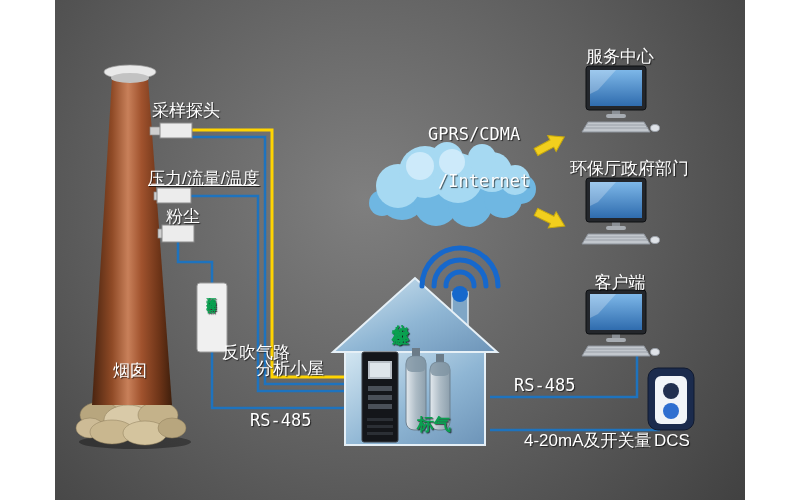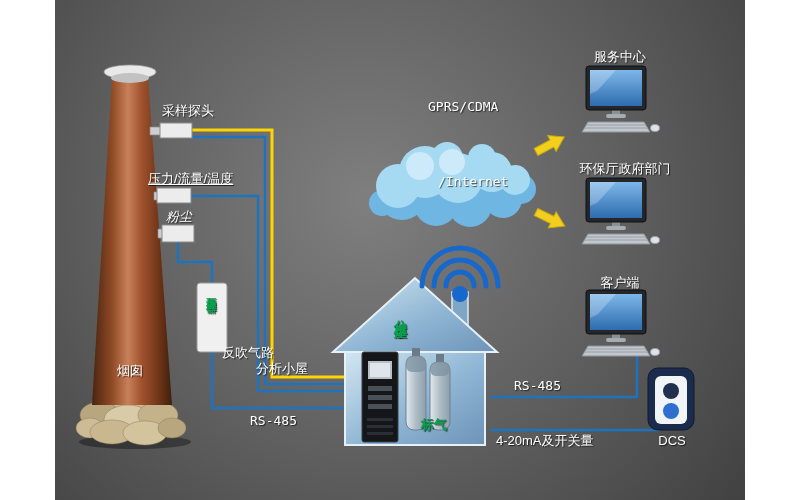--- a/index.html
+++ b/index.html
@@ -1,21 +1,21 @@
 <!DOCTYPE html>
 <html><head>
 <meta charset="utf-8">
 <style>
   html,body{margin:0;padding:0;background:#ffffff;}
   #stage{position:relative;width:800px;height:500px;margin:0 auto;background:#ffffff;overflow:hidden;
          font-family:"Liberation Sans",sans-serif;}
   #canvas-bg{position:absolute;left:55px;top:0;width:690px;height:500px;
          background:radial-gradient(circle at 45% 40%, #7f7f7f 0%, #5e5e5e 55%, #414141 100%);}
   #gfx{position:absolute;left:0;top:0;pointer-events:none;}
-  .lbl{position:absolute;color:#ffffff;font-size:13px;line-height:13px;white-space:nowrap;
+  .lbl{position:absolute;color:#ffffff;font-size:17px;line-height:13px;white-space:nowrap;
        text-shadow:1px 1px 1px rgba(0,0,0,.65);}
   .lbl.center{text-align:center;}
   .lbl.green{color:#0aa050;font-weight:bold;}
   .lbl.vert{writing-mode:vertical-rl;letter-spacing:2px;white-space:nowrap;}
   .lbl.mono{font-family:"DejaVu Sans Mono",monospace;}
   .lbl.bold{font-weight:normal;}
 </style>
 </head>
 <body>
 
@@ -167,31 +167,31 @@
     <use href="#pc" x="586" y="290"></use>
 
     <g>
       <rect x="648" y="368" width="46" height="62" rx="10" fill="#1b2b4d" stroke="#101a30"></rect>
       <rect x="655" y="376" width="32" height="48" rx="6" fill="#f2f5f8"></rect>
       <circle cx="671" cy="391" r="8" fill="#22304f"></circle>
       <circle cx="671" cy="411" r="8" fill="#2f6fd0"></circle>
     </g>
   </svg>
 
-  <div class="lbl" style="left:162px;top:104px;">采样探头</div>
+  <div class="lbl" style="left:152px;top:104px;">采样探头</div>
   <div class="lbl" style="left:148px;top:172px;text-decoration:underline;">压力/流量/温度</div>
-  <div class="lbl" style="left:166px;top:210px;font-style:italic;">粉尘</div>
+  <div class="lbl" style="left:166px;top:210px;">粉尘</div>
   <div class="lbl center" style="left:106px;top:364px;width:48px;text-align:center;">烟囱</div>
   <div class="lbl vert green" style="left:205px;top:289px;font-size:10px;">预处理器</div>
   <div class="lbl" style="left:222px;top:346px;">反吹气路</div>
   <div class="lbl" style="left:256px;top:362px;">分析小屋</div>
   <div class="lbl mono" style="left:250px;top:414px;">RS-485</div>
   <div class="lbl mono" style="left:514px;top:379px;">RS-485</div>
-  <div class="lbl" style="left:496px;top:434px;">4-20mA及开关量</div>
+  <div class="lbl" style="left:524px;top:434px;">4-20mA及开关量</div>
   <div class="lbl center bold" style="left:650px;top:434px;width:44px;">DCS</div>
-  <div class="lbl mono" style="left:428px;top:100px;">GPRS/CDMA</div>
+  <div class="lbl mono" style="left:428px;top:128px;">GPRS/CDMA</div>
   <div class="lbl mono" style="left:438px;top:127px;margin-top:48px;">/Internet</div>
   <div class="lbl vert green" style="left:394px;top:310px;">分析小屋</div>
   <div class="lbl center green" style="left:416px;top:418px;width:36px;">标气</div>
   <div class="lbl center" style="left:580px;top:50px;width:80px;">服务中心</div>
   <div class="lbl center" style="left:570px;top:162px;width:110px;">环保厅政府部门</div>
   <div class="lbl center" style="left:580px;top:276px;width:80px;">客户端</div>
 </div>
 
 </body></html>

